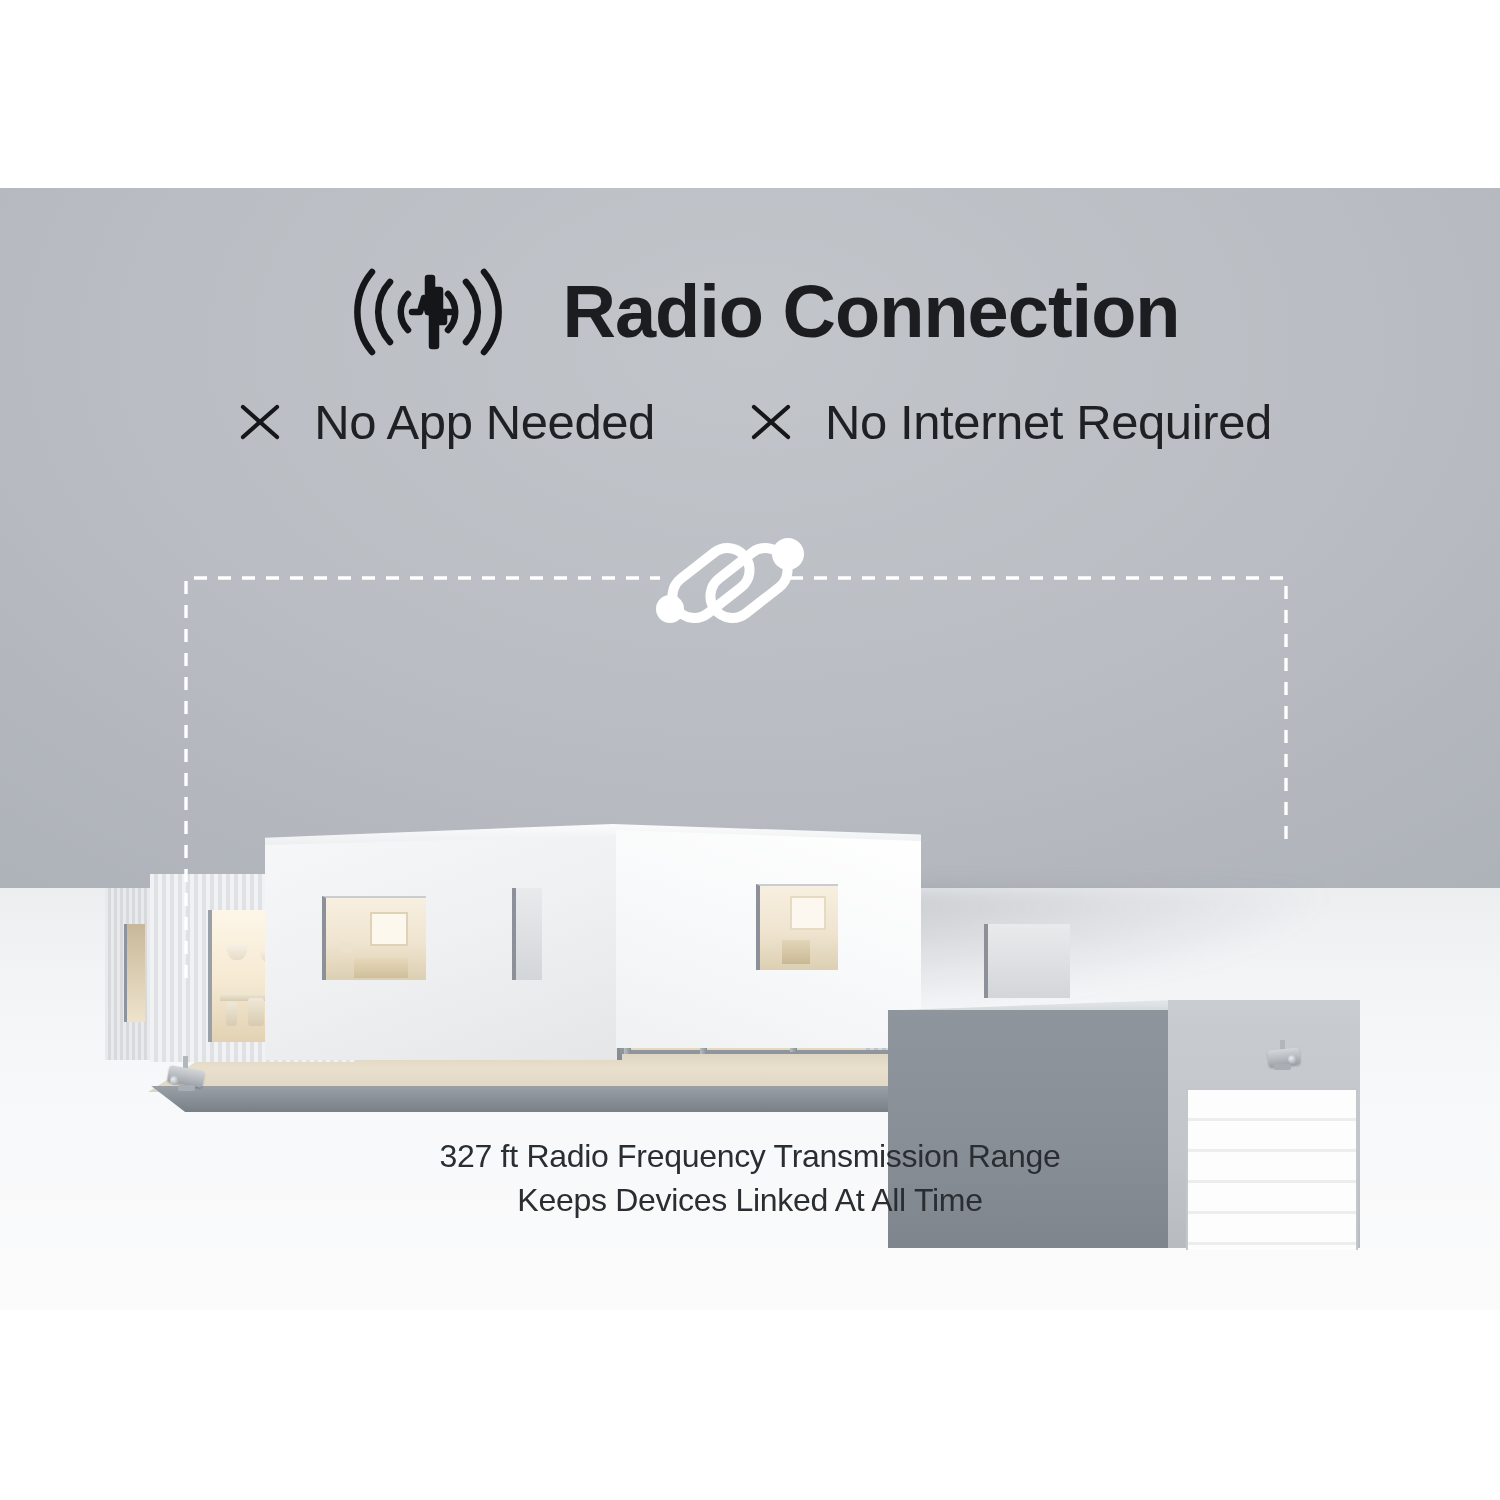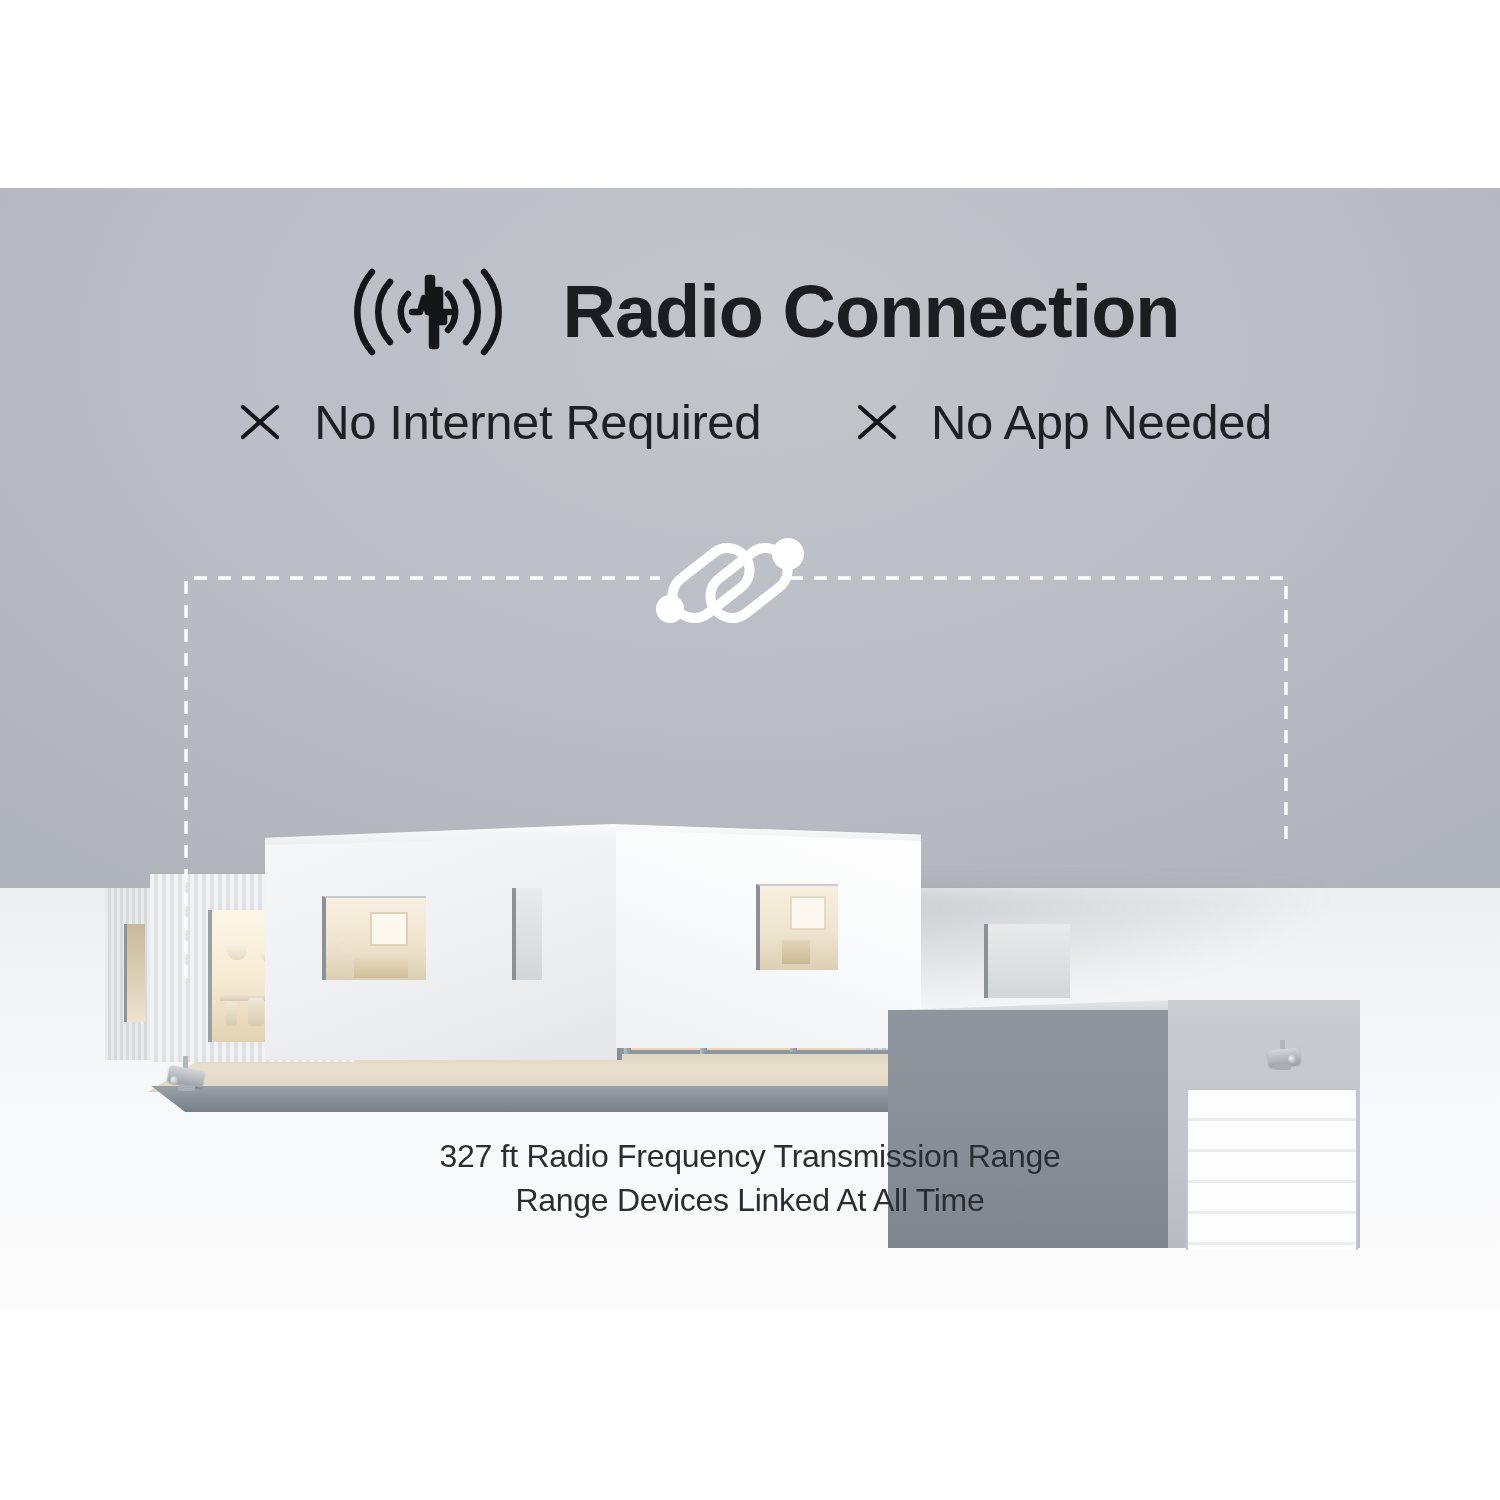--- a/index.html
+++ b/index.html
@@ -211,33 +211,33 @@
 
         <div class="feature">
           <span class="x-icon">
             <svg viewBox="0 0 48 48" width="48" height="48">
               <g stroke="#141619" stroke-width="4.2" stroke-linecap="round">
                 <line x1="7" y1="9" x2="41" y2="39"></line>
                 <line x1="41" y1="9" x2="7" y2="39"></line>
               </g>
             </svg>
           </span>
-          <span class="feature-label">No Internet Required</span>
+          <span class="feature-label">No App Needed</span>
         </div>
 
         <div class="feature">
           <span class="x-icon">
             <svg viewBox="0 0 48 48" width="48" height="48">
               <g stroke="#141619" stroke-width="4.2" stroke-linecap="round">
                 <line x1="7" y1="9" x2="41" y2="39"></line>
                 <line x1="41" y1="9" x2="7" y2="39"></line>
               </g>
             </svg>
           </span>
-          <span class="feature-label">No App Needed</span>
+          <span class="feature-label">No Internet Required</span>
         </div>
 
       </div>
     </div>
 
     <div class="house">
 
       <div class="plinth-top"></div>
       <div class="plinth-face"></div>
 
@@ -320,17 +320,17 @@
           <rect x="8" y="28" width="86" height="44" rx="22" transform="rotate(-38 51 50)"></rect>
           <rect x="46" y="28" width="86" height="44" rx="22" transform="rotate(-38 89 50)"></rect>
         </g>
         <circle cx="10" cy="76" r="14" fill="#ffffff"></circle>
         <circle cx="128" cy="21" r="16" fill="#ffffff"></circle>
       </g>
     </svg>
 
     <div class="caption">
       <div class="cap-line">327 ft Radio Frequency Transmission Range</div>
-      <div class="cap-line">Range Devices Linked At All Time</div>
+      <div class="cap-line">Keeps Devices Linked At All Time</div>
     </div>
 
   </div>
 </div>
 
 </body></html>

